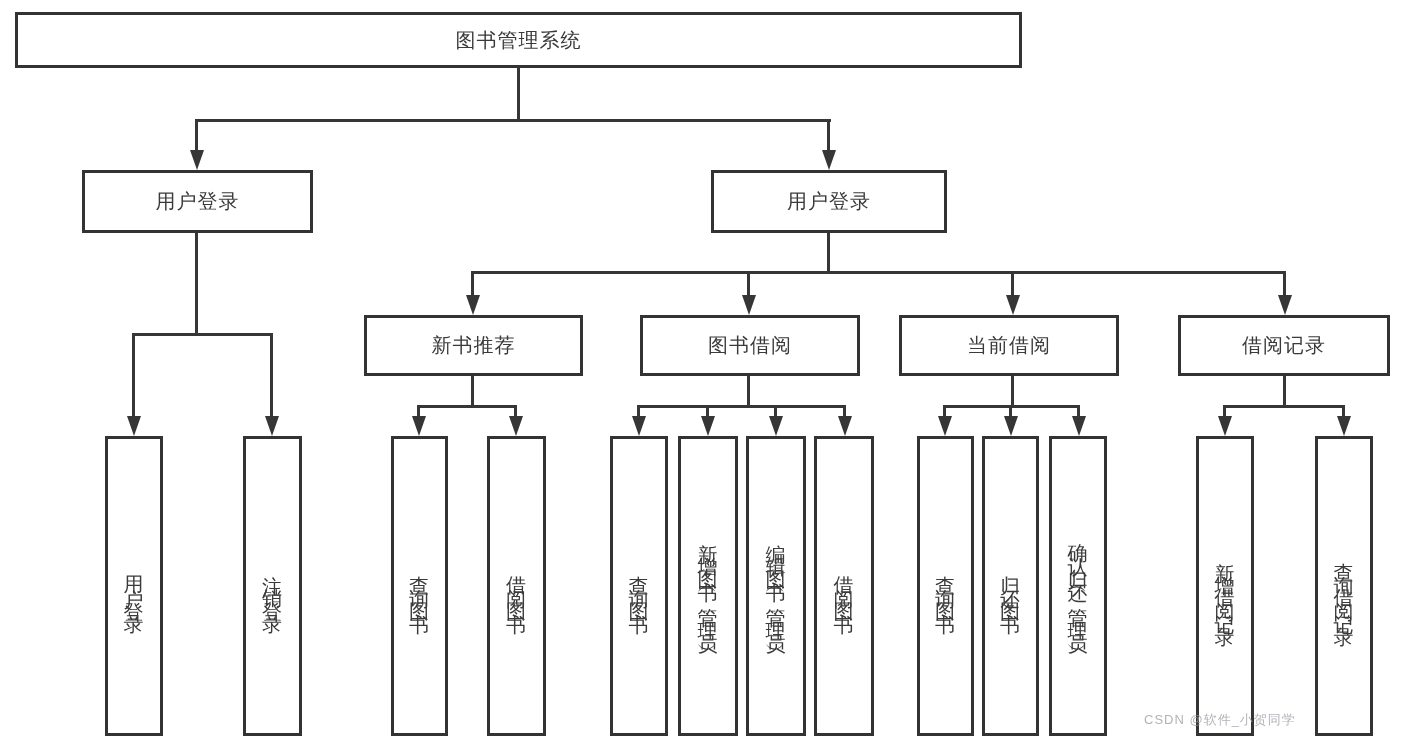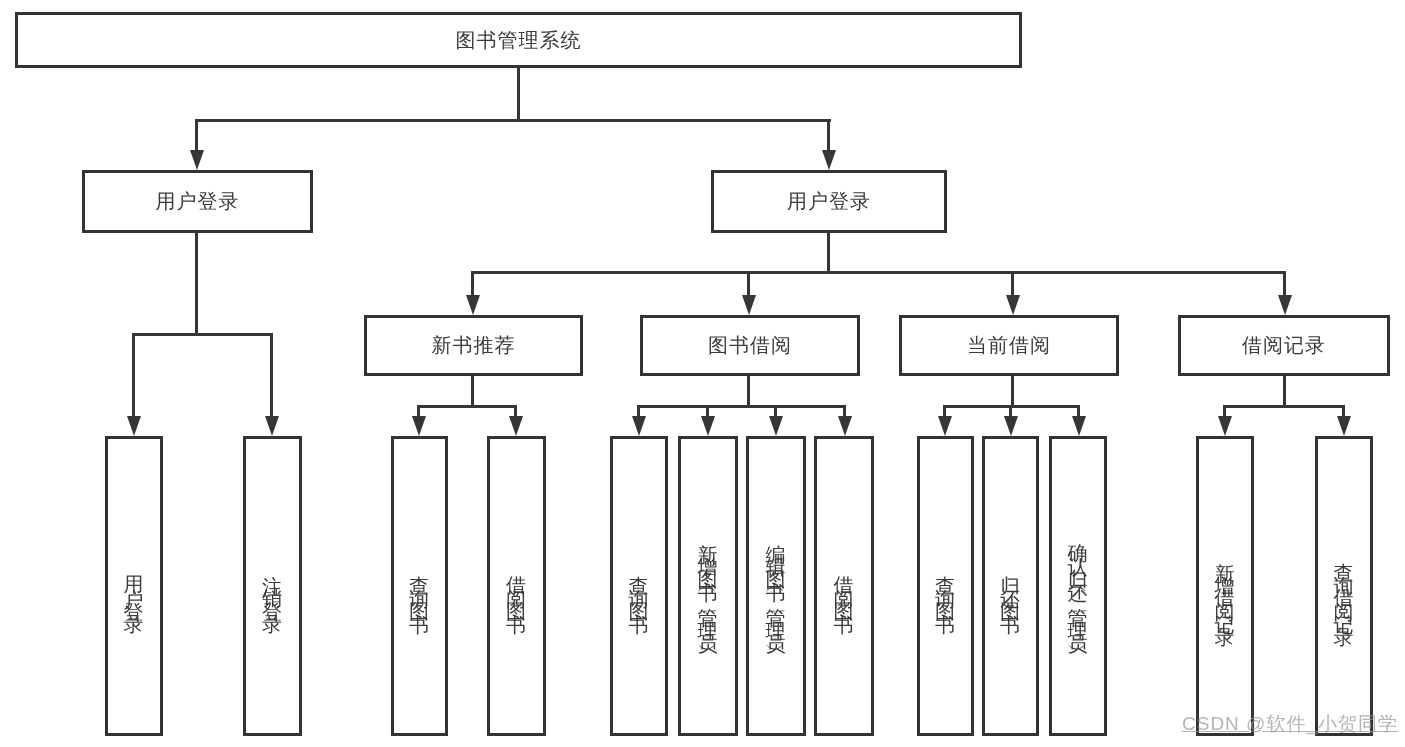--- a/index.html
+++ b/index.html
@@ -38,26 +38,25 @@
   .vline{width:3px;}
   .hline{height:3px;}
   .head{
     position:absolute;width:0;height:0;
     border-left:7px solid transparent;
     border-right:7px solid transparent;
     border-top:20px solid #363636;
   }
   .watermark{
     position:absolute;
-    left:1182px;top:711px;
-    font-size:19px;
+    left:1144px;top:711px;
+    font-size:13px;
     color:rgba(150,154,160,0.75);
     letter-spacing:1px;
     white-space:nowrap;
-    text-decoration:underline;
   }
 </style>
 </head>
 <body>
 
 <div id="canvas">
 
   <div class="node" style="left:15px;top:12px;width:1007px;height:56px;">
     <span class="lbl">图书管理系统</span>
   </div>

